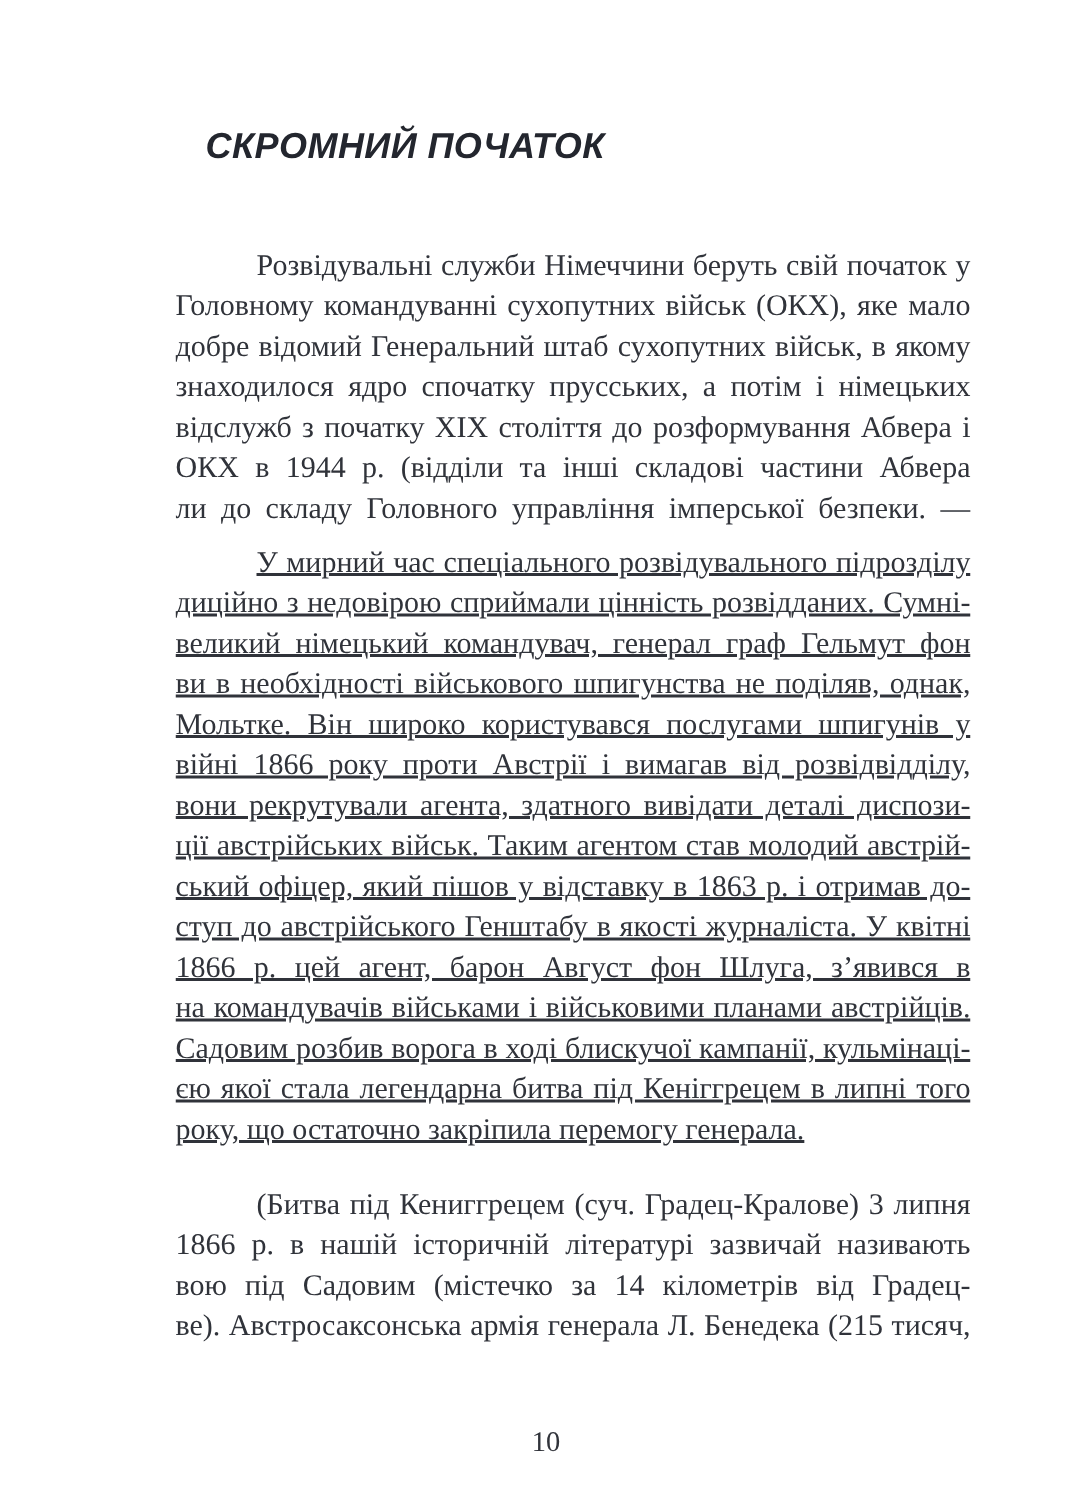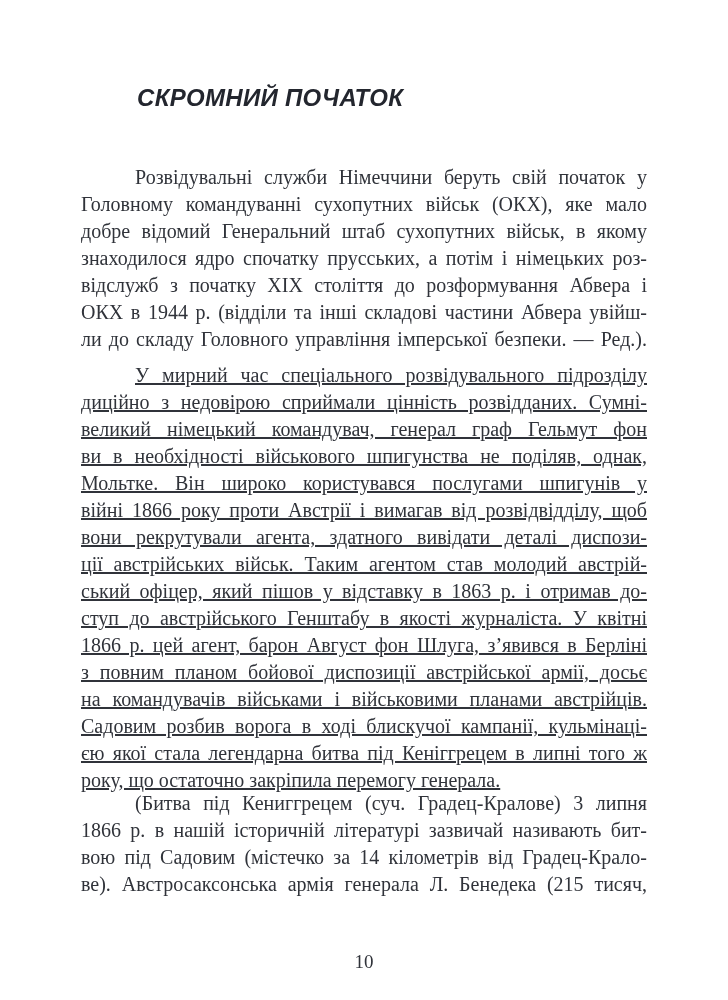--- a/index.html
+++ b/index.html
@@ -42,20 +42,21 @@
   }
   .para-1 { top: 164px; }
   .para-2 { top: 362px; text-decoration: underline; }
   .para-3 { top: 790px; }
   .line {
     height: 27px;
     line-height: 27px;
     overflow: hidden;
     text-align: left;
     white-space: normal;
+    margin-left: 36px;
   }
   .line.indent { text-indent: 54px; }
   
   .line.j { text-align: justify; }
   .line.j::after { content: ""; display: inline-block; width: 100%; height: 0; }
   .page-number {
     position: absolute;
     top: 948px;
     left: 0;
     width: 728px;
@@ -87,21 +88,20 @@
       <div class="line j">диційно з недовірою сприймали цінність розвідданих. Сумні-</div>
       <div class="line j">великий німецький командувач, генерал граф Гельмут фон</div>
       <div class="line j">ви в необхідності військового шпигунства не поділяв, однак,</div>
       <div class="line j">Мольтке. Він широко користувався послугами шпигунів у</div>
       <div class="line j">війні 1866 року проти Австрії і вимагав від розвідвідділу, щоб</div>
       <div class="line j">вони рекрутували агента, здатного вивідати деталі диспози-</div>
       <div class="line j">ції австрійських військ. Таким агентом став молодий австрій-</div>
       <div class="line j">ський офіцер, який пішов у відставку в 1863 р. і отримав до-</div>
       <div class="line j">ступ до австрійського Генштабу в якості журналіста. У квітні</div>
       <div class="line j">1866 р. цей агент, барон Август фон Шлуга, з’явився в Берліні</div>
-      <div class="line j">з повним планом бойової диспозиції австрійської армії, досьє</div>
       <div class="line j">на командувачів військами і військовими планами австрійців.</div>
       <div class="line j">Садовим розбив ворога в ході блискучої кампанії, кульмінаці-</div>
       <div class="line j">єю якої стала легендарна битва під Кеніггрецем в липні того ж</div>
       <div class="line">року, що остаточно закріпила перемогу генерала.</div>
     </div>
 
   <div class="content para-3" style="position:absolute">
       <div class="line indent j">(Битва під Кениггрецем (суч. Градец-Кралове) 3 липня</div>
       <div class="line j">1866 р. в нашій історичній літературі зазвичай називають бит-</div>
       <div class="line j">вою під Садовим (містечко за 14 кілометрів від Градец-Крало-</div>

